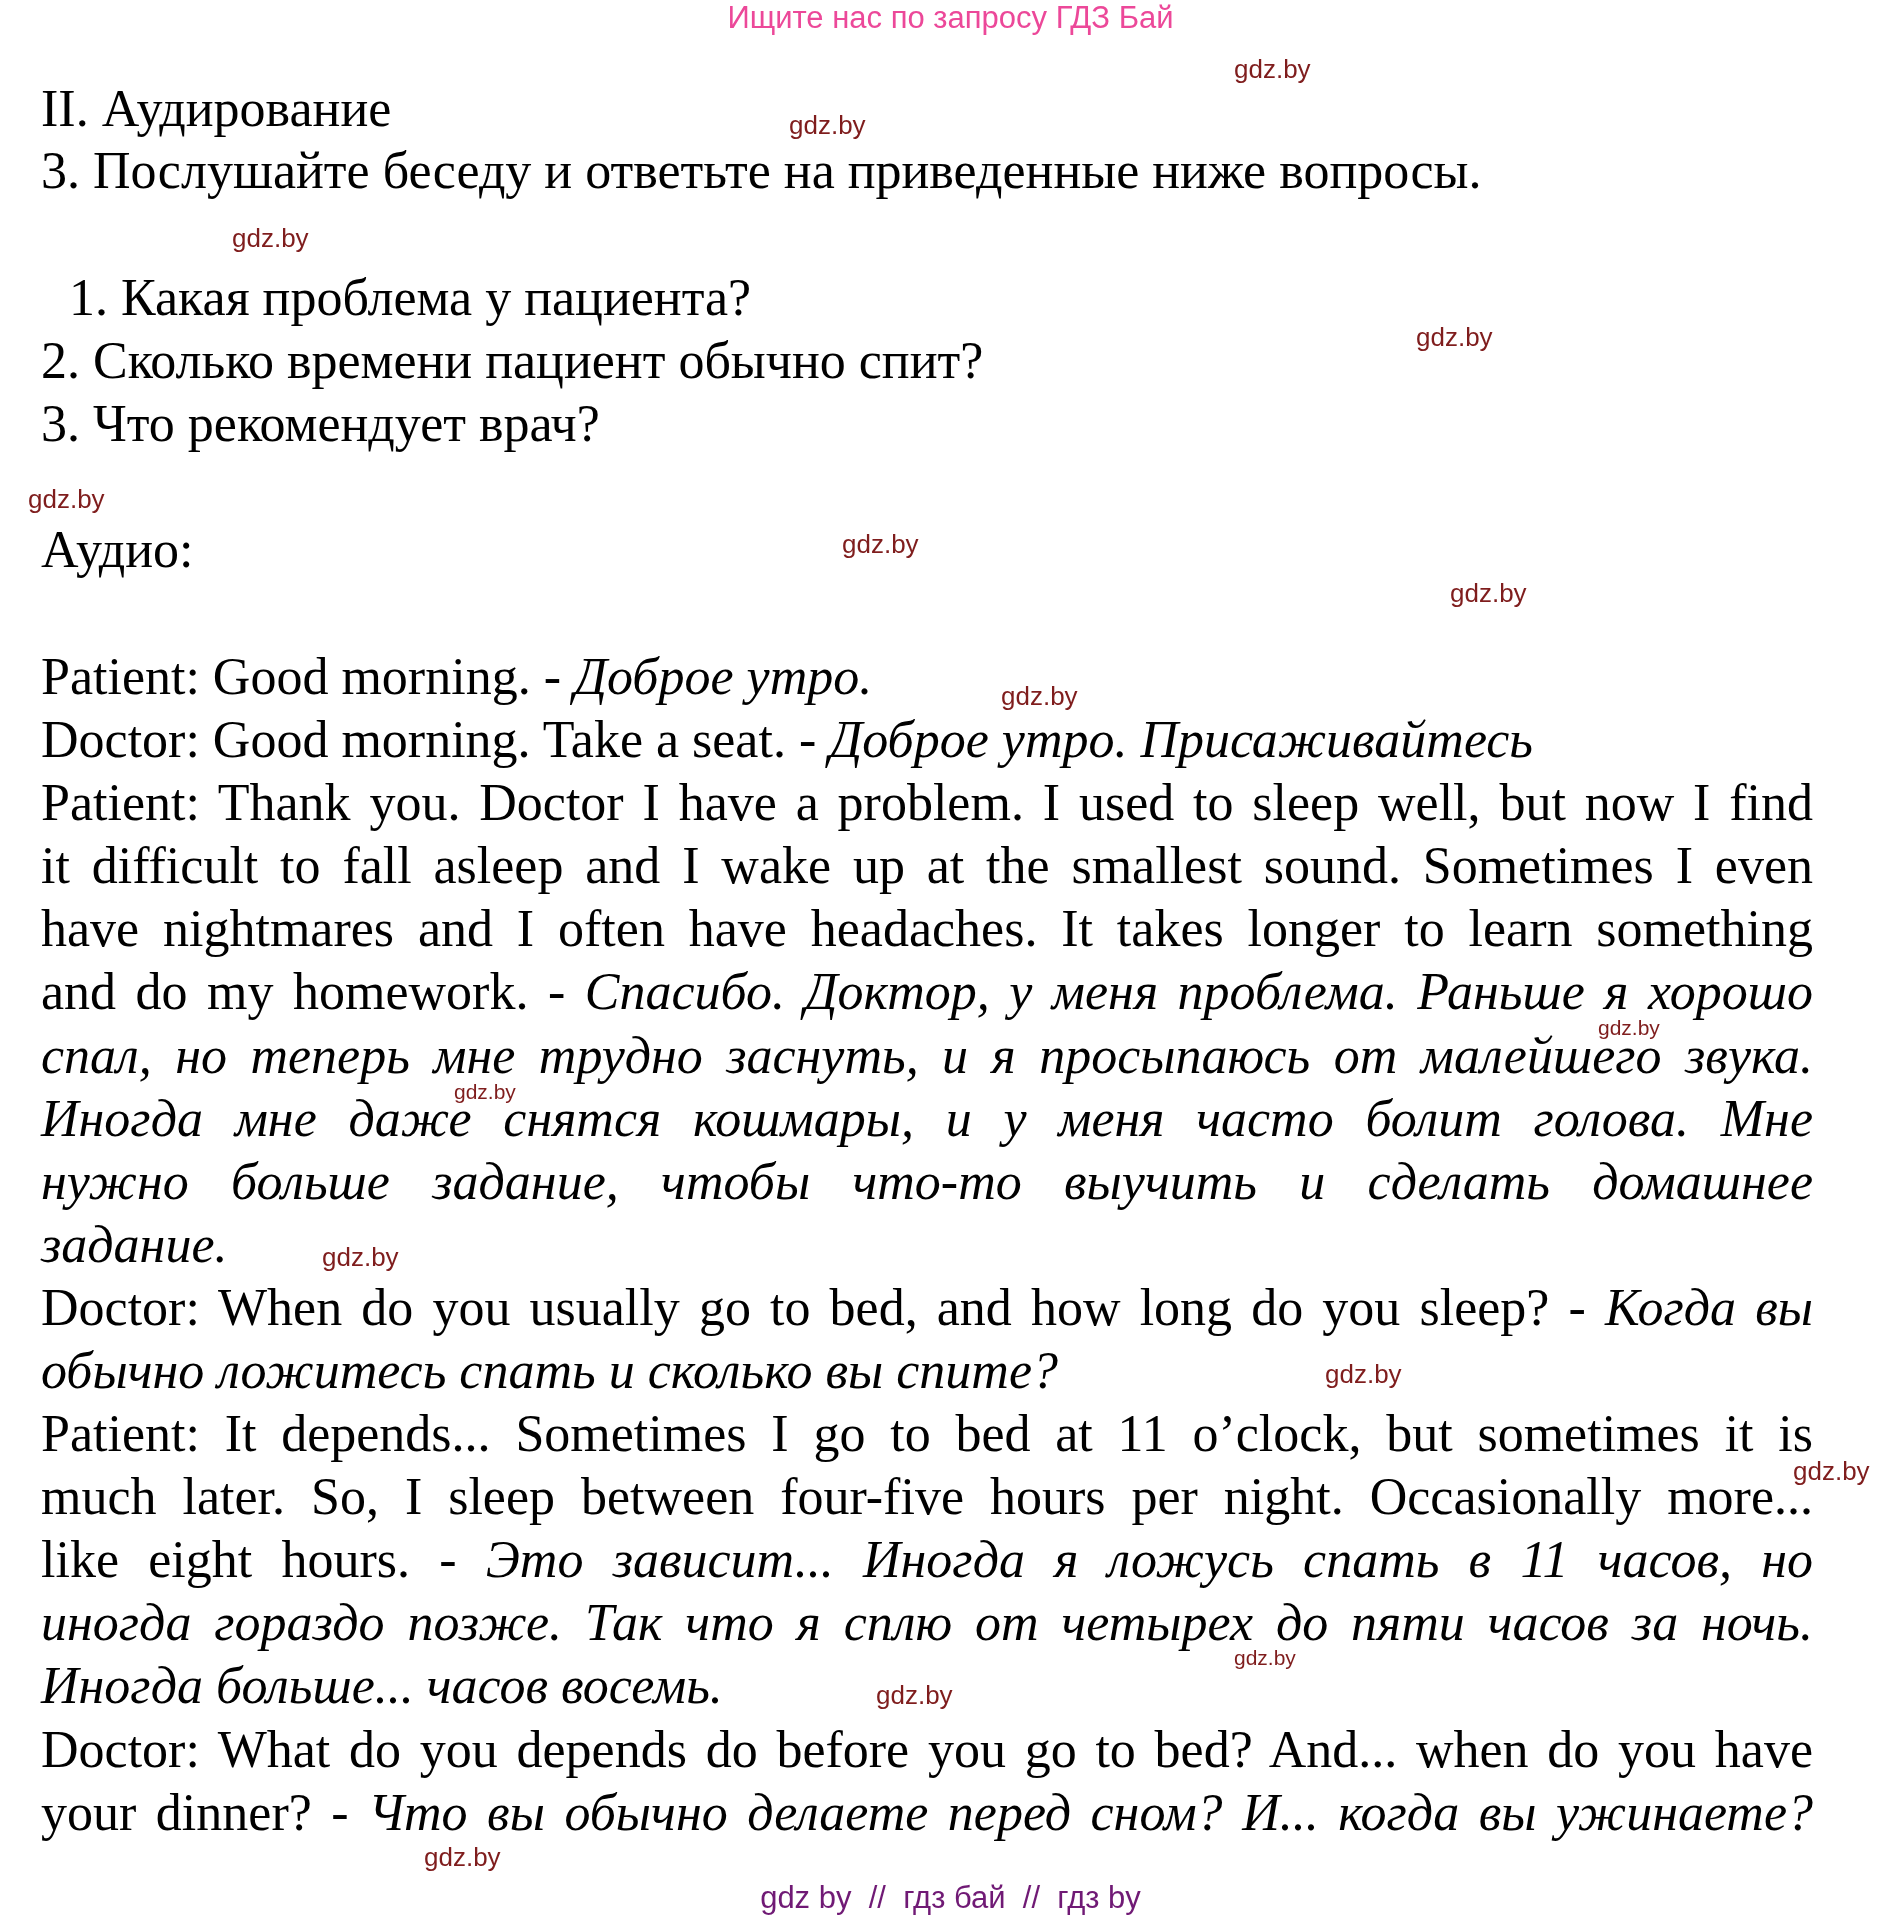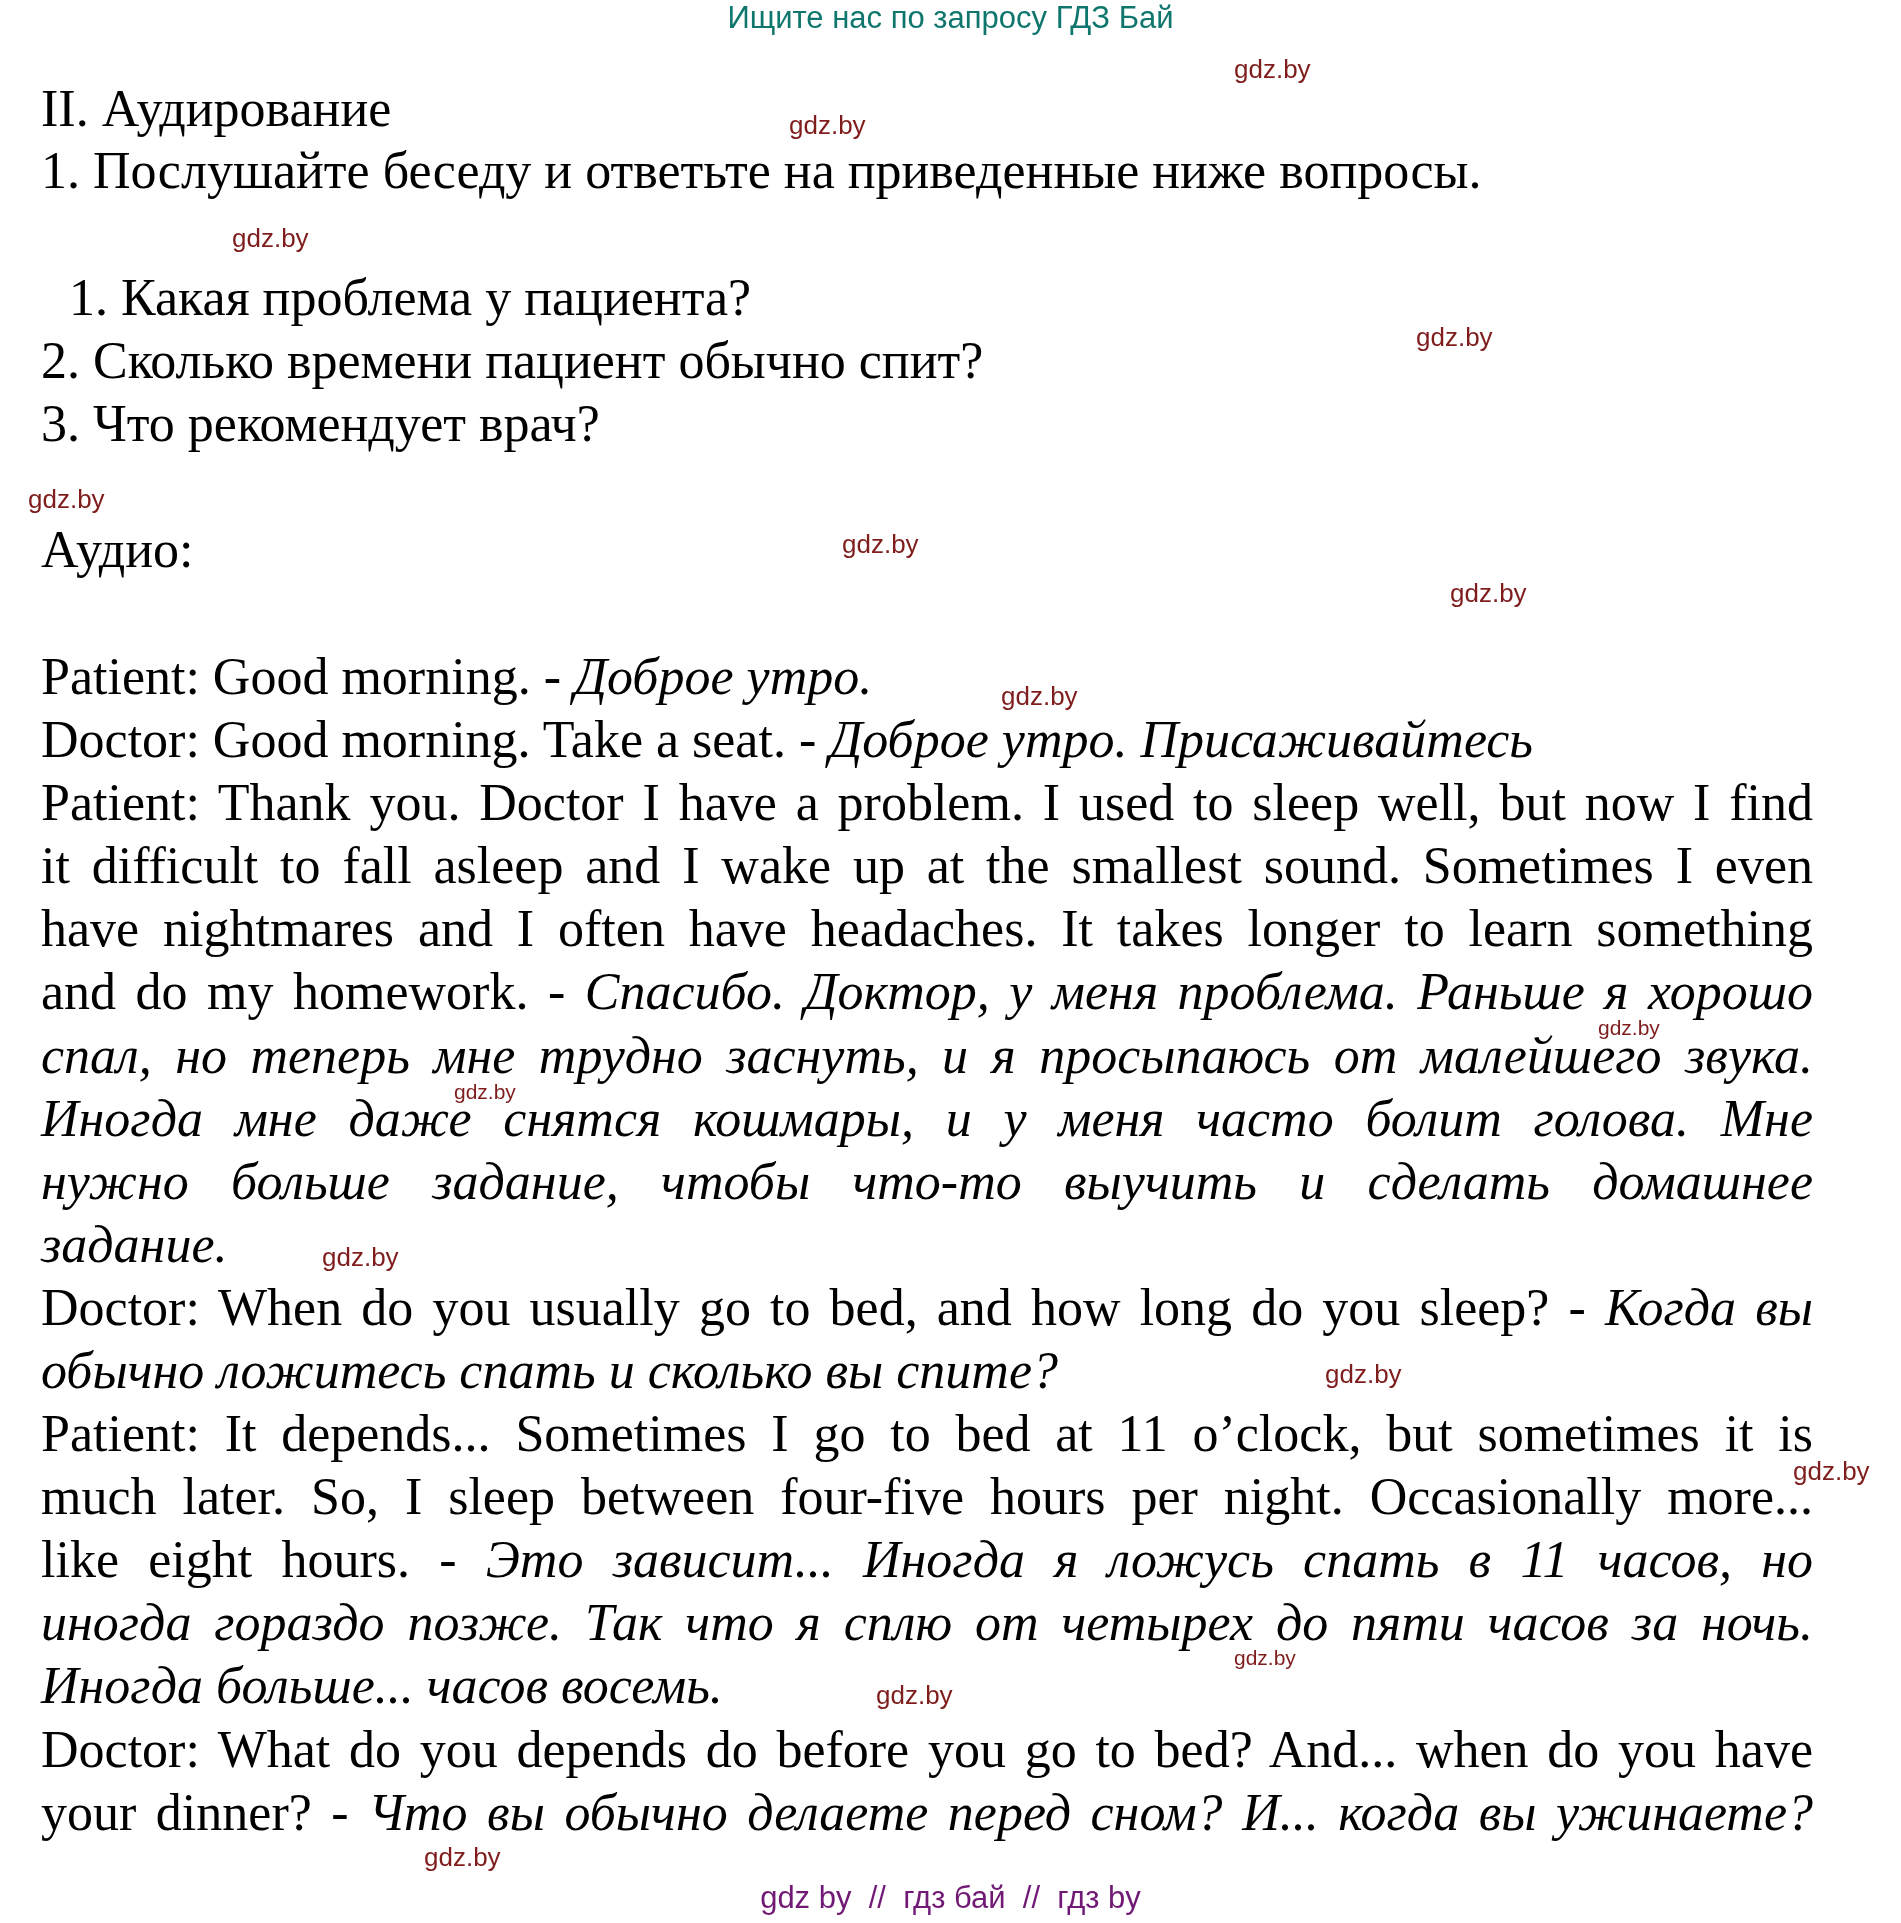--- a/index.html
+++ b/index.html
@@ -11,24 +11,24 @@
          font-family:"Liberation Sans", sans-serif; font-size:31px; line-height:38px; }
   .wm { position:absolute; font-family:"Liberation Sans", sans-serif; font-size:26px;
         color:#7f1d1d; line-height:28px; }
   .ln { position:absolute; left:41px; font-size:52px; line-height:63px; white-space:nowrap; }
   .just { width:1772px; text-align:justify; text-align-last:justify; white-space:normal; }
   .it { font-style:italic; }
 </style>
 </head>
 <body>
 
-<div class="hdr" style="color:#0f766e;">Ищите нас по запросу ГДЗ Бай</div>
+<div class="hdr" style="color:#ec4899;">Ищите нас по запросу ГДЗ Бай</div>
 
 <div class="ln" style="top:77px;">II. Аудирование</div>
-<div class="ln" style="top:139px;">1. Послушайте беседу и ответьте на приведенные ниже вопросы.</div>
+<div class="ln" style="top:139px;">3. Послушайте беседу и ответьте на приведенные ниже вопросы.</div>
 
 <div class="ln" style="top:266px;margin-left:28px;">1. Какая проблема у пациента?</div>
 <div class="ln" style="top:329px;">2. Сколько времени пациент обычно спит?</div>
 <div class="ln" style="top:392px;">3. Что рекомендует врач?</div>
 
 <div class="ln" style="top:518px;">Аудио:</div>
 
 <div id="dialogue">
     <div class="ln" style="top: 645px;"><span>Patient: Good morning. - </span><span class="it">Доброе утро.</span></div>
     <div class="ln" style="top: 708px;"><span>Doctor: Good morning. Take a seat. - </span><span class="it">Доброе утро. Присаживайтесь</span></div>

